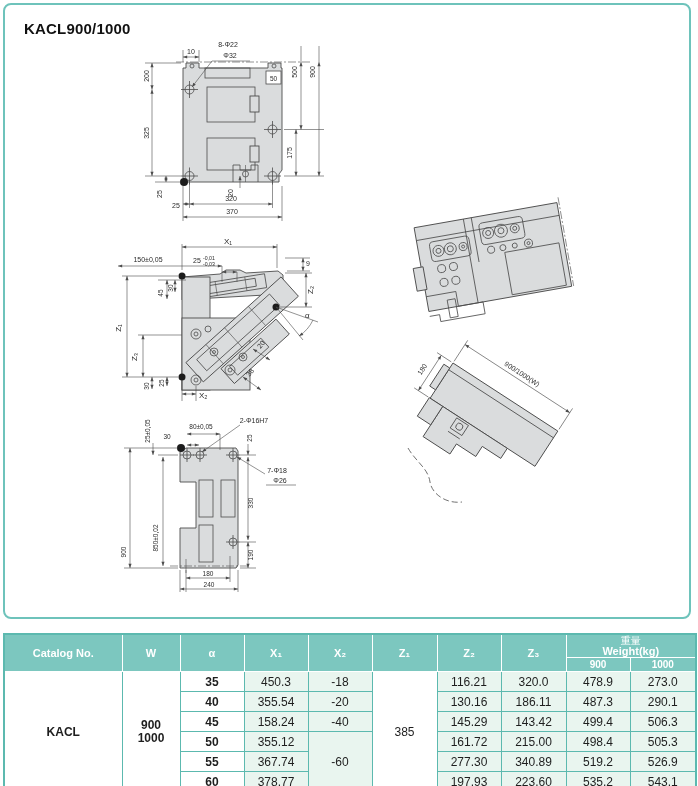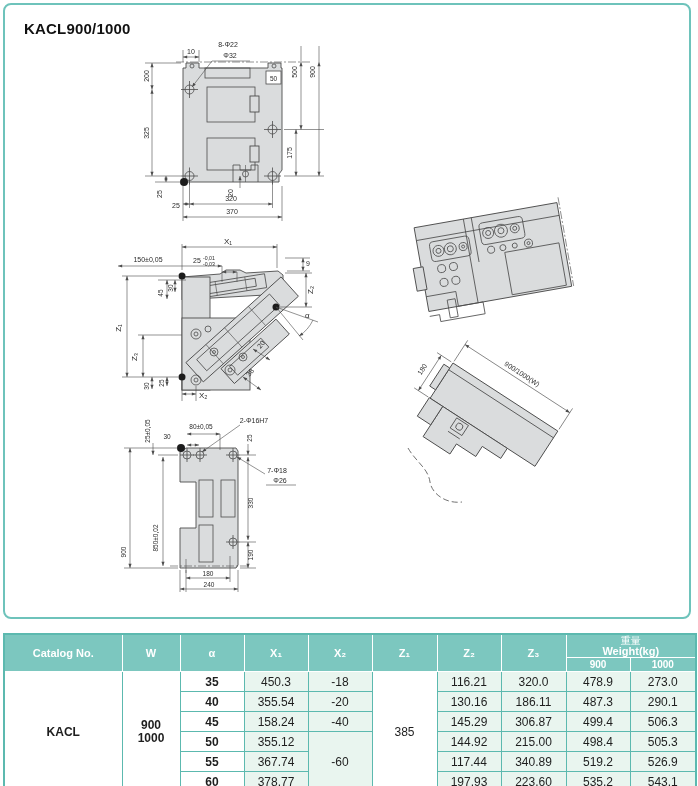--- a/index.html
+++ b/index.html
@@ -374,37 +374,37 @@
       <td class="mint">130.16</td>
       <td class="mint">186.11</td>
       <td class="mint">487.3</td>
       <td class="mint">290.1</td>
     </tr>
     <tr>
       <td class="b">45</td>
       <td class="mint">158.24</td>
       <td class="mint">-40</td>
       <td class="mint">145.29</td>
-      <td class="mint">306.87</td>
+      <td class="mint">143.42</td>
       <td class="mint">499.4</td>
       <td class="mint">506.3</td>
     </tr>
     <tr>
       <td class="b">50</td>
       <td class="mint">355.12</td>
       <td class="mint" rowspan="3">-60</td>
-      <td class="mint">144.92</td>
+      <td class="mint">161.72</td>
       <td class="mint">215.00</td>
       <td class="mint">498.4</td>
       <td class="mint">505.3</td>
     </tr>
     <tr>
       <td class="b">55</td>
       <td class="mint">367.74</td>
-      <td class="mint">117.44</td>
+      <td class="mint">277.30</td>
       <td class="mint">340.89</td>
       <td class="mint">519.2</td>
       <td class="mint">526.9</td>
     </tr>
     <tr>
       <td class="b">60</td>
       <td class="mint">378.77</td>
       <td class="mint">197.93</td>
       <td class="mint">223.60</td>
       <td class="mint">535.2</td>

